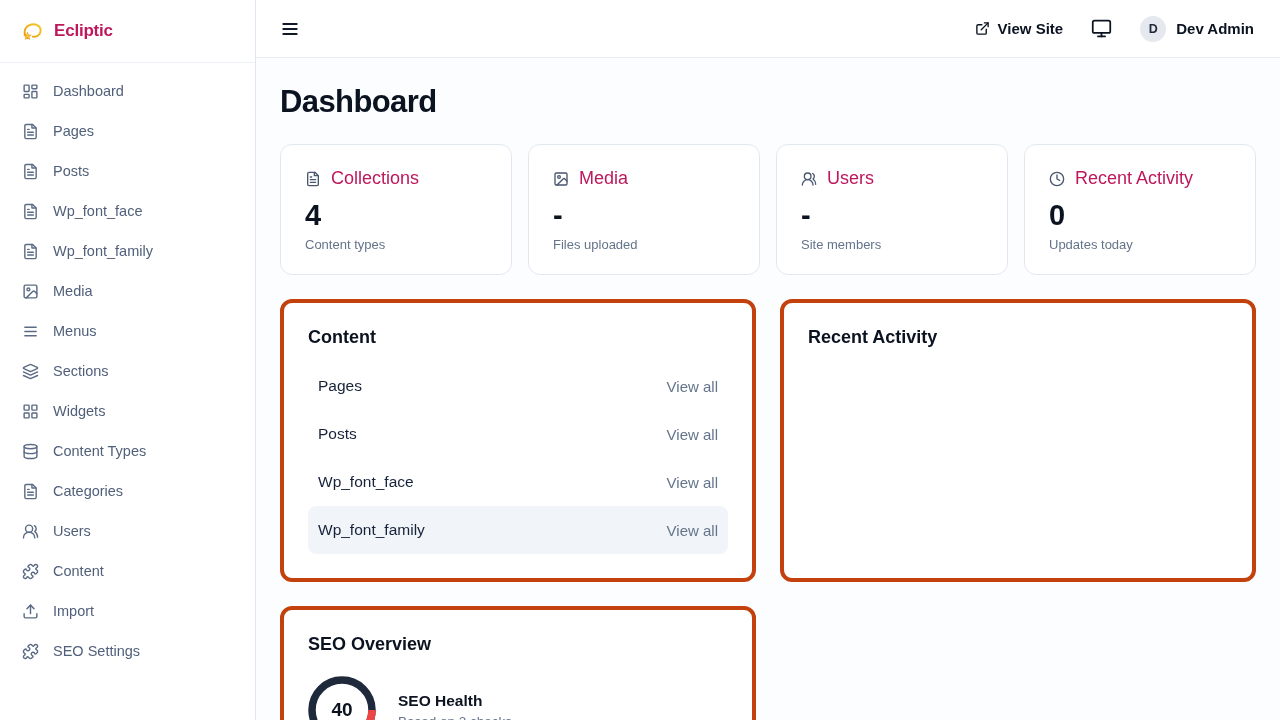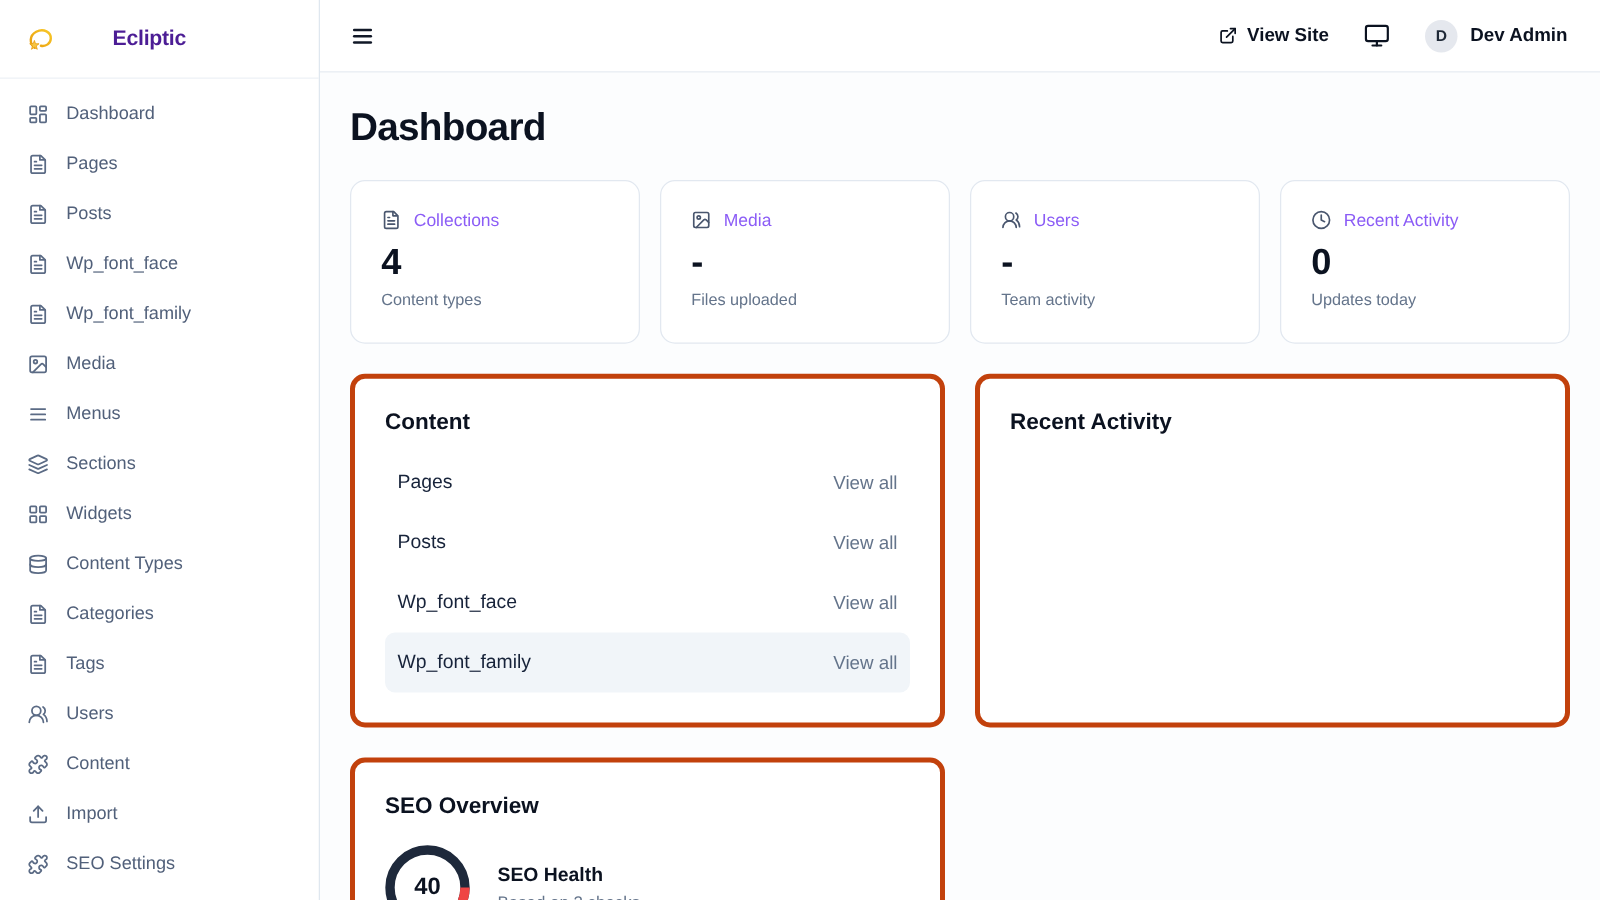--- a/index.html
+++ b/index.html
@@ -15,21 +15,21 @@
   
   .sidebar {
     width: 256px; flex-shrink: 0; background: #ffffff;
     border-right: 1px solid #dfe7ef; height: 720px;
   }
   .logo-row {
     height: 63px; display: flex; align-items: center; gap: 10px;
     padding: 0 20px; border-bottom: 1px solid #edf1f6;
   }
   .logo-mark { width: 24px; height: 24px; }
-  .brand-name { font-size: 17px; font-weight: 700; color: #4c1d95; letter-spacing: -0.2px; margin-left: 36px; }
+  .brand-name { font-size: 17px; font-weight: 700; color: #be185d; letter-spacing: -0.2px; }
   .nav { padding: 8px 0; }
   .nav-item {
     height: 40px; display: flex; align-items: center; gap: 14px;
     padding: 0 22px; color: #51607a; font-size: 14.5px; font-weight: 500;
     cursor: pointer;
   }
   .nav-item .icon { width: 17px; height: 17px; color: #5b6b85; flex-shrink: 0; }
   .nav-item .icon svg { width: 17px; height: 17px; }
 
   
@@ -61,21 +61,21 @@
 
   
   .content { padding: 26px 24px; flex: 1; overflow: hidden; }
   .page-title { font-size: 31px; font-weight: 800; color: #0b1220; letter-spacing: -0.6px; margin-bottom: 24px; }
 
   .stats-grid { display: grid; grid-template-columns: repeat(4, 1fr); gap: 16px; }
   .stat-card {
     background: #fff; border: 1px solid #e2e8f0; border-radius: 12px;
     padding: 23px 24px; height: 131px;
   }
-  .stat-head { display: flex; align-items: center; gap: 10px; color: #8b5cf6; font-size: 14px; font-weight: 500; }
+  .stat-head { display: flex; align-items: center; gap: 10px; color: #be185d; font-size: 18px; font-weight: 500; }
   .stat-head .icon { width: 16px; height: 16px; color: #49566e; }
   .stat-head .icon svg { width: 16px; height: 16px; }
   .stat-value { font-size: 29px; font-weight: 700; color: #0b1220; margin-top: 12px; line-height: 1; }
   .stat-sub { font-size: 13px; color: #64748b; margin-top: 7px; }
 
   .panels { display: grid; grid-template-columns: 1fr 1fr; gap: 24px; margin-top: 24px; }
   .panel {
     background: #fff; border: 4px solid #c2410c; border-radius: 12px; padding: 24px;
   }
   .panel-title { font-size: 18px; font-weight: 700; color: #0b1220; }
@@ -235,32 +235,20 @@
             <path d="M16 13H8"></path>
             <path d="M16 17H8"></path>
             <path d="M10 9H8"></path>
           </svg>
         </span>
         <span class="label">Categories</span>
       </div>
       <div class="nav-item">
         <span class="icon">
           <svg viewBox="0 0 24 24" fill="none" stroke="currentColor" stroke-width="2" stroke-linecap="round" stroke-linejoin="round">
-            <path d="M15 2H6a2 2 0 0 0-2 2v16a2 2 0 0 0 2 2h12a2 2 0 0 0 2-2V7Z"></path>
-            <path d="M14 2v5h5"></path>
-            <path d="M16 13H8"></path>
-            <path d="M16 17H8"></path>
-            <path d="M10 9H8"></path>
-          </svg>
-        </span>
-        <span class="label">Tags</span>
-      </div>
-      <div class="nav-item">
-        <span class="icon">
-          <svg viewBox="0 0 24 24" fill="none" stroke="currentColor" stroke-width="2" stroke-linecap="round" stroke-linejoin="round">
             <path d="M18 21a8 8 0 0 0-16 0"></path>
             <circle cx="10" cy="8" r="5"></circle>
             <path d="M22 20c0-3.37-2-6.5-4-8a5 5 0 0 0-.45-8.3"></path>
           </svg>
         </span>
         <span class="label">Users</span>
       </div>
       <div class="nav-item">
         <span class="icon">
           <svg viewBox="0 0 24 24" fill="none" stroke="currentColor" stroke-width="2" stroke-linecap="round" stroke-linejoin="round">
@@ -364,21 +352,21 @@
             <span class="icon">
               <svg viewBox="0 0 24 24" fill="none" stroke="currentColor" stroke-width="2" stroke-linecap="round" stroke-linejoin="round">
                 <path d="M18 21a8 8 0 0 0-16 0"></path>
                 <circle cx="10" cy="8" r="5"></circle>
                 <path d="M22 20c0-3.37-2-6.5-4-8a5 5 0 0 0-.45-8.3"></path>
               </svg>
             </span>
             <span class="stat-title">Users</span>
           </div>
           <div class="stat-value">-</div>
-          <div class="stat-sub">Team activity</div>
+          <div class="stat-sub">Site members</div>
         </div>
         <div class="stat-card">
           <div class="stat-head">
             <span class="icon">
               <svg viewBox="0 0 24 24" fill="none" stroke="currentColor" stroke-width="2" stroke-linecap="round" stroke-linejoin="round">
                 <circle cx="12" cy="12" r="10"></circle>
                 <polyline points="12 6 12 12 16 14"></polyline>
               </svg>
             </span>
             <span class="stat-title">Recent Activity</span>

